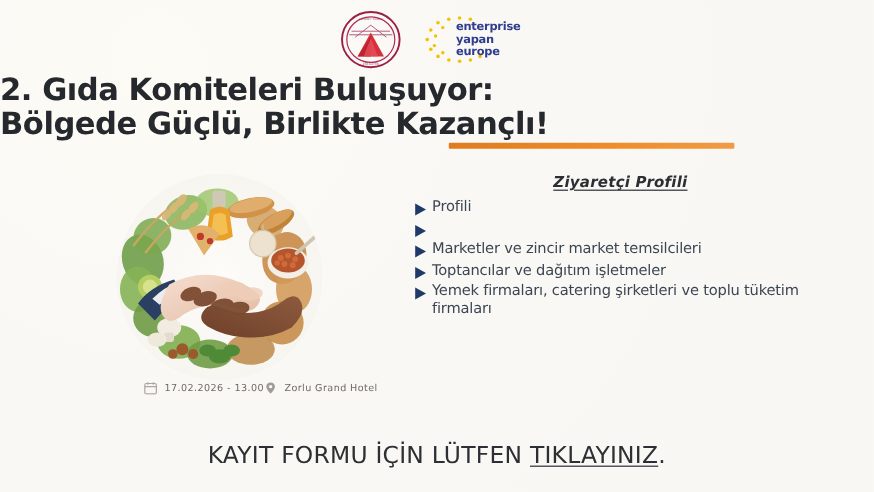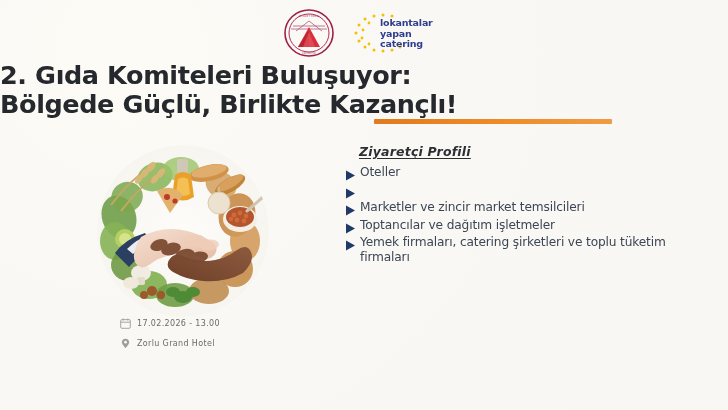--- a/index.html
+++ b/index.html
@@ -101,22 +101,21 @@
     overflow: hidden;
     background: #fbfaf7;
   }
 
   
   .meta {
     position: absolute;
     left: 120px;
     top: 318px;
     display: flex;
-    flex-direction: column;
-    gap: 9px;
+    gap: 0;
   }
   .meta-row {
     display: flex;
     align-items: center;
     gap: 6px;
     color: #6e6a66;
     font-size: 8px;
     letter-spacing: 0.35px;
     font-family: "DejaVu Sans", sans-serif;
   }
@@ -134,21 +133,21 @@
     left: 345px;
     top: 144px;
     width: 330px;
   }
   .profile-title {
     font-family: "DejaVu Sans", sans-serif;
     font-style: italic;
     font-weight: bold;
     font-size: 12.5px;
     color: #2b2e33;
-    text-align: left;
+    text-align: center;
     text-decoration: underline;
     text-underline-offset: 2px;
     margin: 0 0 6px 14px;
     letter-spacing: .2px;
   }
   .profile-list {
     list-style: none;
     margin: 0;
     padding: 0;
   }
@@ -233,23 +232,23 @@
             <circle cx="33" cy="41" r="1.5"></circle>
           <circle cx="42" cy="40" r="1.5"></circle>
             <circle cx="50" cy="37" r="1.5"></circle>
           <circle cx="19" cy="13" r="1.4"></circle>
             <circle cx="13" cy="20" r="1.4"></circle>
           <circle cx="12" cy="28" r="1.4"></circle>
             <circle cx="19" cy="34" r="1.4"></circle>
         </g>
       </svg>
       <span class="een-text">
-        <span>lokantalar</span><br>
+        <span>enterprise</span><br>
         <span>yapan</span><br>
-        <span>catering</span>
+        <span>europe</span>
       </span>
     </span>
   </div>
 
   <div class="title-block">
     <div class="title-line">2. Gıda Komiteleri Buluşuyor:</div>
     <div class="title-line">Bölgede Güçlü, Birlikte Kazançlı!</div>
   </div>
   <div class="title-underline"></div>
 
@@ -415,21 +414,21 @@
 
   <div class="profile">
     <div class="profile-title">Ziyaretçi Profili</div>
     <ul class="profile-list">
       <li>
         <span class="bullet">
           <svg viewBox="0 0 11 13" width="11" height="13" aria-hidden="true">
               <path d="M1 1.5 L10 6.5 L1 11.5 Z" fill="#1f3a68"></path>
             </svg>
         </span>
-        <span class="li-text">Oteller</span>
+        <span class="li-text">Profili</span>
       </li>
       <li>
         <span class="bullet">
           <svg viewBox="0 0 11 13" width="11" height="13" aria-hidden="true">
               <path d="M1 1.5 L10 6.5 L1 11.5 Z" fill="#1f3a68"></path>
             </svg>
         </span>
       </li>
       <li>
         <span class="bullet">
@@ -451,14 +450,17 @@
         <span class="bullet">
           <svg viewBox="0 0 11 13" width="11" height="13" aria-hidden="true">
               <path d="M1 1.5 L10 6.5 L1 11.5 Z" fill="#1f3a68"></path>
             </svg>
         </span>
         <span class="li-text">Yemek firmaları, catering şirketleri ve toplu tüketim firmaları</span>
       </li>
     </ul>
   </div>
 
+  <div class="cta">
+    <span>KAYIT FORMU İÇİN LÜTFEN </span><span class="link">TIKLAYINIZ</span><span>.</span>
+  </div>
 
 </div>
 
 </body></html>

